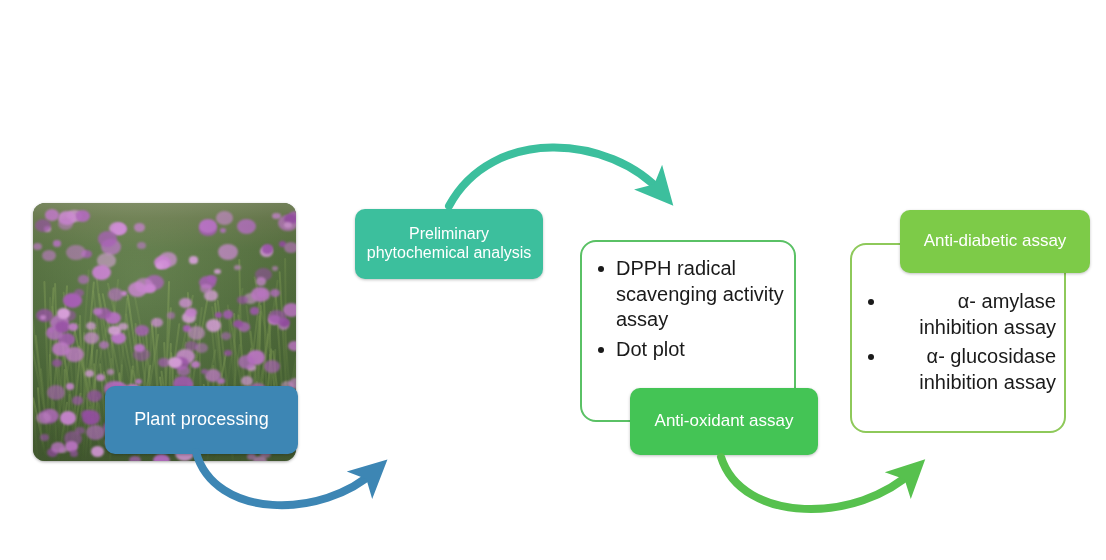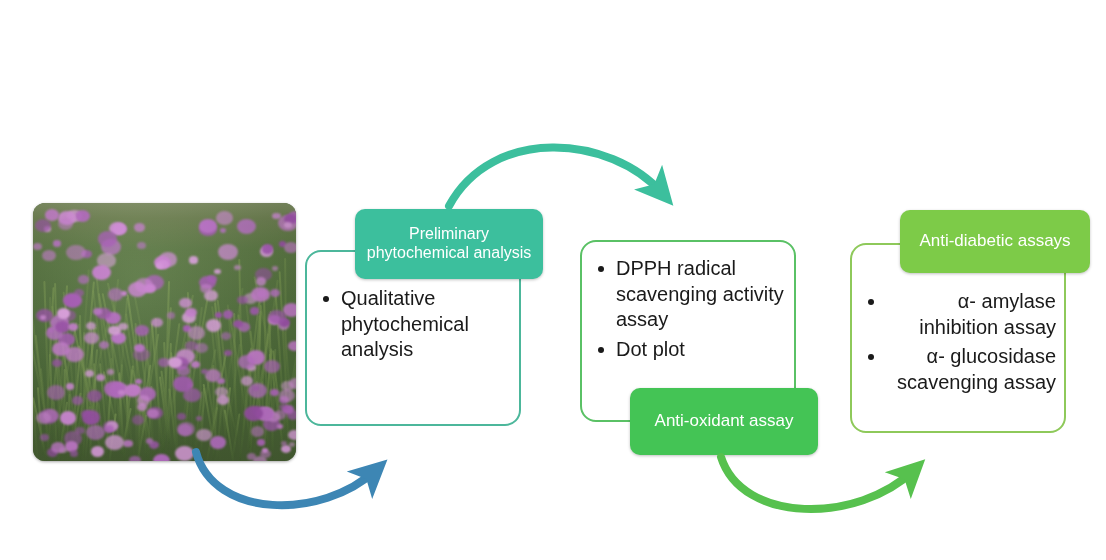--- a/index.html
+++ b/index.html
@@ -480,43 +480,39 @@
         <i style="left:17.9px;top:238.8px;width:14.1px;height:11.3px;background:#c97fd0;opacity:0.82"></i>
         <i style="left:101.6px;top:75.1px;width:18.9px;height:15.1px;background:#c97fd0;opacity:0.65"></i>
         <i style="left:113.3px;top:234.8px;width:7.2px;height:5.8px;background:#bf74cc;opacity:0.78"></i>
         <i style="left:211.0px;top:202.9px;width:19.4px;height:15.6px;background:#9f53ad;opacity:0.92"></i>
         <i style="left:229.2px;top:245.0px;width:6.3px;height:5.1px;background:#d58fdb;opacity:0.97"></i>
         <i style="left:85.2px;top:186.7px;width:7.2px;height:5.7px;background:#d58fdb;opacity:0.80"></i>
       </div>
     <div class="veil"></div>
   </div>
 
-
-  <div class="card" id="card-prelim">
-    <ul>
-      <li>Qualitative phytochemical analysis</li>
-    </ul>
-  </div>
+  <div class="pill" id="pill-plant">Plant processing</div>
+
   <div class="pill" id="pill-prelim">Preliminary phytochemical analysis</div>
 
   <div class="card" id="card-antiox">
     <ul>
       <li>DPPH radical scavenging activity assay</li>
       <li>Dot plot</li>
     </ul>
   </div>
   <div class="pill" id="pill-antiox">Anti-oxidant assay</div>
 
   <div class="card" id="card-antidia">
     <ul>
       <li>α- amylase inhibition assay</li>
-      <li>α- glucosidase scavenging assay</li>
+      <li>α- glucosidase inhibition assay</li>
     </ul>
   </div>
-  <div class="pill" id="pill-antidia">Anti-diabetic assays</div>
+  <div class="pill" id="pill-antidia">Anti-diabetic assay</div>
 
   <svg class="arrows" viewBox="0 0 1106 560">
     <defs>
       <marker id="ah-blue" viewBox="0 0 12 12" refX="7" refY="6" markerWidth="5.2" markerHeight="5.2" orient="auto-start-reverse">
         <path d="M0.5,0.6 L11.5,6 L0.5,11.4 L3.2,6 Z" fill="#3d86b4"></path>
       </marker>
       <marker id="ah-teal" viewBox="0 0 12 12" refX="7" refY="6" markerWidth="5.2" markerHeight="5.2" orient="auto-start-reverse">
         <path d="M0.5,0.6 L11.5,6 L0.5,11.4 L3.2,6 Z" fill="#3cbf9d"></path>
       </marker>
       <marker id="ah-green" viewBox="0 0 12 12" refX="7" refY="6" markerWidth="5.2" markerHeight="5.2" orient="auto-start-reverse">

